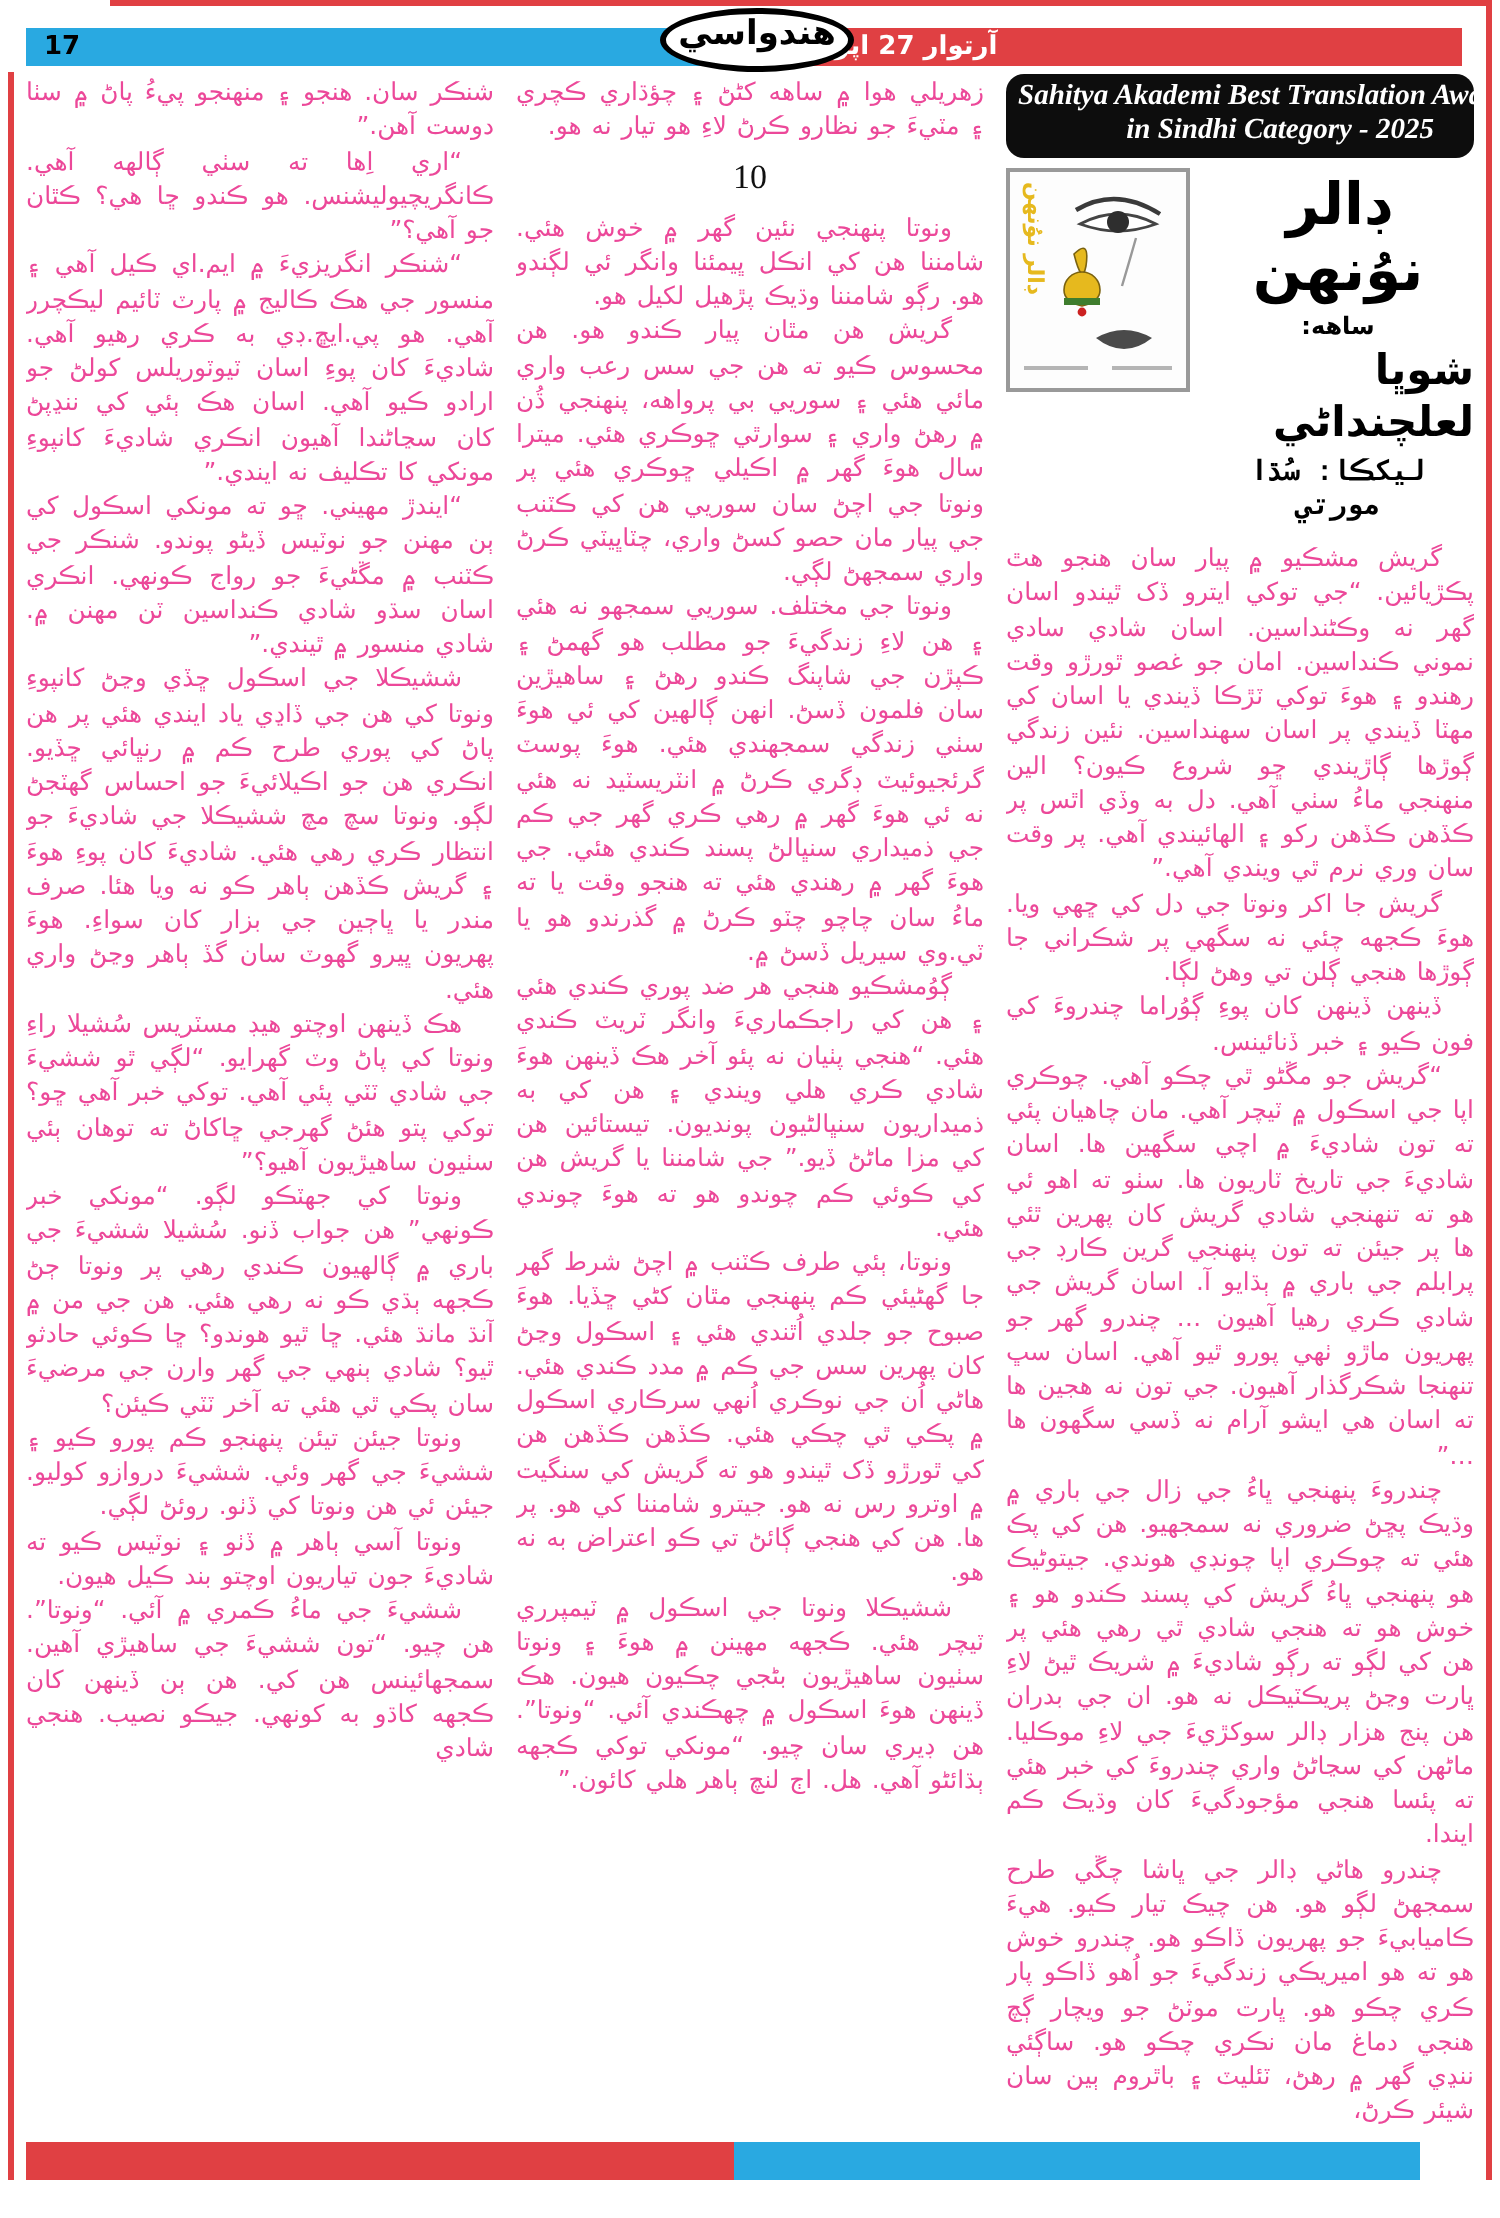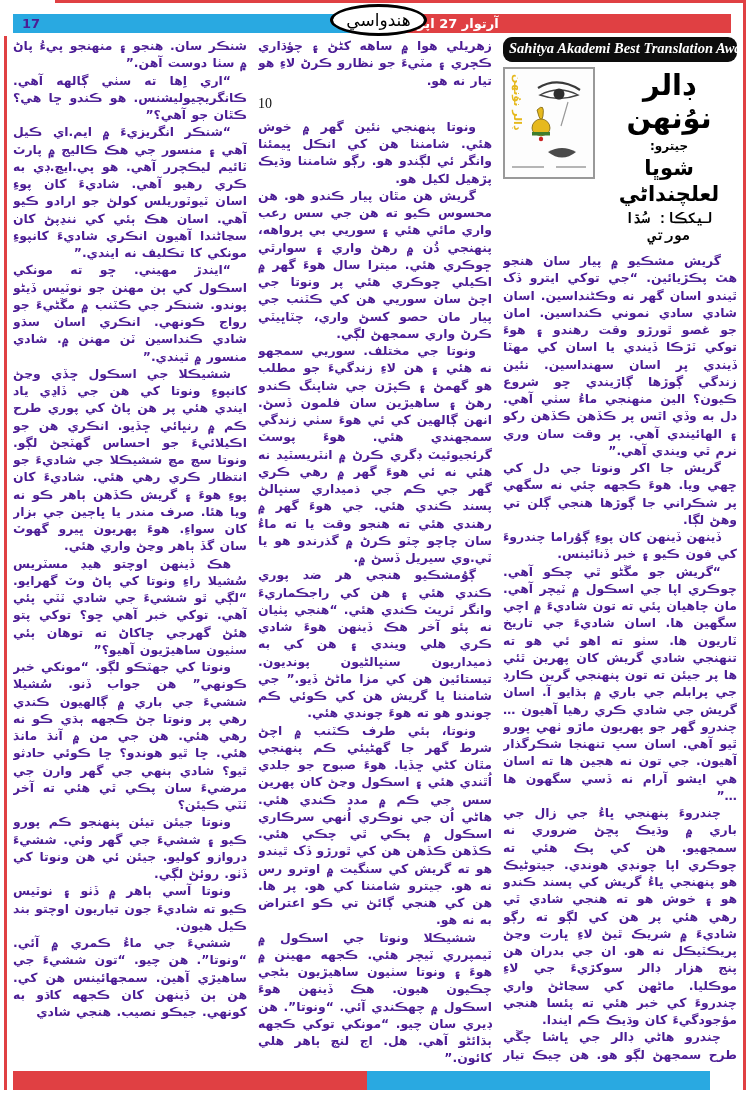--- a/index.html
+++ b/index.html
@@ -4,48 +4,48 @@
 <style>
   html,body{margin:0;padding:0;background:#e8e8e8;}
   .page{position:relative;width:750px;height:1109px;background:#fff;margin:0 auto;
         font-family:"DejaVu Sans",sans-serif;overflow:hidden;}
   
   .border-top{position:absolute;left:55px;right:4px;top:0;height:3px;background:#e04043;}
   .border-right{position:absolute;right:4px;top:2px;width:3px;height:1088px;background:#e04043;}
   .border-left{position:absolute;left:4px;top:36px;width:3px;height:1054px;background:#e04043;}
   
   .hdr-blue{position:absolute;left:13px;top:14px;width:347px;height:19px;background:#29a9e1;
-            color:#4c1d95;font-weight:bold;font-size:13px;line-height:19px;padding-left:9px;box-sizing:border-box;}
+            color:#000000;font-weight:bold;font-size:13px;line-height:19px;padding-left:9px;box-sizing:border-box;}
   .hdr-red{position:absolute;left:360px;top:14px;width:371px;height:19px;background:#e04043;
            color:#fff;font-weight:bold;font-size:13px;line-height:19px;text-align:left;
            direction:rtl;padding-right:13px;box-sizing:border-box;}
   .masthead{position:absolute;left:330px;top:4px;width:97px;height:32px;background:#fff;
-            border:3px solid #000;border-radius:50%;z-index:3;display:flex;align-items:center;
-            justify-content:center;font-size:17px;font-weight:normal;direction:rtl;box-sizing:border-box;}
+            border:3px solid #000;border-radius:50%;z-index:3;display:flex;align-items:flex-start;
+            justify-content:center;font-size:17px;font-weight:bold;direction:rtl;box-sizing:border-box;}
   
   .cols{position:absolute;left:13px;top:37px;width:724px;height:1030px;display:flex;
         direction:rtl;gap:11px;}
   .col{width:234px;height:100%;overflow:hidden;direction:rtl;}
-  .body p{margin:0;font-size:12.4px;line-height:17.25px;font-weight:700;text-align:justify;
-          text-indent:16px;color:#4c1d95;word-spacing:1px;}
+  .body p{margin:0;font-size:12.4px;line-height:17.25px;font-weight:400;text-align:justify;
+          text-indent:16px;color:#ec4899;word-spacing:1px;}
   .body p.cont{text-indent:0;}
-  .chapter-no{font-family:"Liberation Serif",serif;font-weight:normal;font-size:14px;
-              text-align:left;margin:7px 0 6px 0;color:#111;}
+  .chapter-no{font-family:"Liberation Serif",serif;font-weight:normal;font-size:17px;
+              text-align:center;margin:7px 0 6px 0;color:#111;}
   
   .award{background:#0d0d0d;border-radius:9px;color:#fff;padding:3px 6px 5px 6px;margin-bottom:5px;
          font-family:"Liberation Serif",serif;font-style:italic;font-weight:bold;direction:ltr;}
   .award .l1{font-size:14.5px;line-height:17px;text-align:center;white-space:nowrap;}
   .award .l2{font-size:14.5px;line-height:17px;text-align:right;padding-right:14px;}
   
   .titlerow{display:flex;direction:ltr;gap:6px;margin:2px 0 8px 0;align-items:flex-start;}
   .cover{flex:0 0 90px;border:1px solid #999;background:#fff;}
   .tblock{flex:1;direction:rtl;text-align:center;color:#000;}
   .tblock .btitle{font-size:29px;font-weight:bold;line-height:33px;margin-top:2px;}
   .tblock .tlabel{font-size:12px;font-weight:bold;margin-top:4px;}
-  .tblock .tname{font-size:21px;font-weight:bold;line-height:26px;margin-top:2px;}
+  .tblock .tname{font-size:21px;font-weight:bold;line-height:26px;margin-top:2px;text-align:right;}
   .tblock .aline{font-size:14px;font-weight:bold;margin-top:3px;font-family:Liberation Mono, monospace;}
   
   .foot-red{position:absolute;left:13px;top:1071px;width:354px;height:19px;background:#e04043;}
   .foot-blue{position:absolute;left:367px;top:1071px;width:343px;height:19px;background:#29a9e1;}
 </style>
 </head>
 <body>
 
 <div class="page">
 
@@ -61,41 +61,42 @@
   </div>
   <div class="masthead">
     <span>هندواسي</span>
   </div>
 
   <div class="cols">
 
     <div class="col">
       <div class="award">
         <div class="l1">Sahitya Akademi Best Translation Award</div>
+        <div class="l2">in Sindhi Category - 2025</div>
       </div>
       <div class="titlerow">
         <svg class="cover" width="90" height="110" viewBox="0 0 90 110">
           <rect x="0" y="0" width="90" height="110" fill="#fdfdfd"></rect>
           <text x="10" y="6" transform="rotate(90 10 6)" font-size="11" font-weight="bold" fill="#e6b91e" font-family="DejaVu Sans, sans-serif">ڊالر نوُنهن</text>
           <path d="M34,20 Q54,8 76,22" stroke="#3a3a3a" stroke-width="2.2" fill="none"></path>
           <path d="M36,27 Q55,17 74,27 Q55,34 36,27 Z" stroke="#444" stroke-width="1.4" fill="#fff"></path>
           <circle cx="55" cy="26" r="5.5" fill="#2e2e2e"></circle>
           <path d="M64,34 Q60,48 57,58" stroke="#999" stroke-width="1.2" fill="none"></path>
           <path d="M44,84 Q58,76 72,84 Q58,95 44,84 Z" fill="#4a4a4a"></path>
           <path d="M33,42 q8,-8 6,6 q-2,10 -6,-6 Z" fill="#e6b91e" stroke="#7a6210" stroke-width="0.8"></path>
           <path d="M28,60 a9,9 0 0 1 18,0 q0,6 -9,8 q-9,-2 -9,-8 Z" fill="#e6b91e" stroke="#7a6210" stroke-width="0.8"></path>
           <rect x="28" y="64" width="18" height="3.5" fill="#3f7d2e"></rect>
           <circle cx="37" cy="71" r="2.2" fill="#c22"></circle>
           <rect x="8" y="98" width="32" height="2" fill="#b5b5b5"></rect>
           <rect x="52" y="98" width="30" height="2" fill="#b5b5b5"></rect>
           <rect x="0.5" y="0.5" width="89" height="109" fill="none" stroke="#999"></rect>
         </svg>
         <div class="tblock">
           <div class="btitle">ڊالر نوُنهن</div>
-          <div class="tlabel">جيترو:</div>
+          <div class="tlabel">ساهه:</div>
           <div class="tname">شوڀا لعلچنداڻي</div>
           <div class="aline">ليکڪا: سُڌا مورتي</div>
         </div>
       </div>
       <div class="body">
         <p>گريش مشڪيو ۾ پيار سان هنجو هٿ پڪڙيائين. “جي توکي ايترو ڏک ٿيندو اسان گهر نه وڪڻنداسين. اسان شادي سادي نموني ڪنداسين. امان جو غصو ٿورڙو وقت رهندو ۽ هوءَ توکي ٽڙڪا ڏيندي يا اسان کي مهٽا ڏيندي پر اسان سهنداسين. نئين زندگي ڳوڙها ڳاڙيندي ڇو شروع ڪيون؟ الين منهنجي ماءُ سٺي آهي. دل به وڏي اٿس پر ڪڏهن ڪڏهن رکو ۽ الهائيندي آهي. پر وقت سان وري نرم ٿي ويندي آهي.”</p>
         <p>گريش جا اکر ونوتا جي دل کي ڇهي ويا. هوءَ ڪجهه چئي نه سگهي پر شڪراني جا ڳوڙها هنجي ڳلن تي وهڻ لڳا.</p>
         <p>ڏينهن ڏينهن کان پوءِ ڳوُراما چندروءَ کي فون ڪيو ۽ خبر ڏنائينس.</p>
         <p>“گريش جو مڱڻو ٿي چڪو آهي. چوڪري اپا جي اسڪول ۾ ٽيچر آهي. مان چاهيان پئي ته تون شاديءَ ۾ اچي سگهين ها. اسان شاديءَ جي تاريخ ٽاريون ها. سٺو ته اهو ئي هو ته تنهنجي شادي گريش کان پهرين ٿئي ها پر جيئن ته تون پنهنجي گرين ڪارڊ جي پرابلم جي باري ۾ ٻڌايو آ. اسان گريش جي شادي ڪري رهيا آهيون … چندرو گهر جو پهريون ماڙو ٺهي پورو ٿيو آهي. اسان سڀ تنهنجا شڪرگذار آهيون. جي تون نه هجين ها ته اسان هي ايشو آرام نه ڏسي سگهون ها …”</p>
         <p>چندروءَ پنهنجي ڀاءُ جي زال جي باري ۾ وڌيڪ پڇڻ ضروري نه سمجهيو. هن کي پڪ هئي ته چوڪري اپا چونڊي هوندي. جيتوڻيڪ هو پنهنجي ڀاءُ گريش کي پسند ڪندو هو ۽ خوش هو ته هنجي شادي ٿي رهي هئي پر هن کي لڳو ته رڳو شاديءَ ۾ شريڪ ٿيڻ لاءِ ڀارت وڃڻ پريڪٽيڪل نه هو. ان جي بدران هن پنج هزار ڊالر سوکڙيءَ جي لاءِ موڪليا. ماڻهن کي سڃاڻڻ واري چندروءَ کي خبر هئي ته پئسا هنجي مؤجودگيءَ کان وڌيڪ ڪم ايندا.</p>

